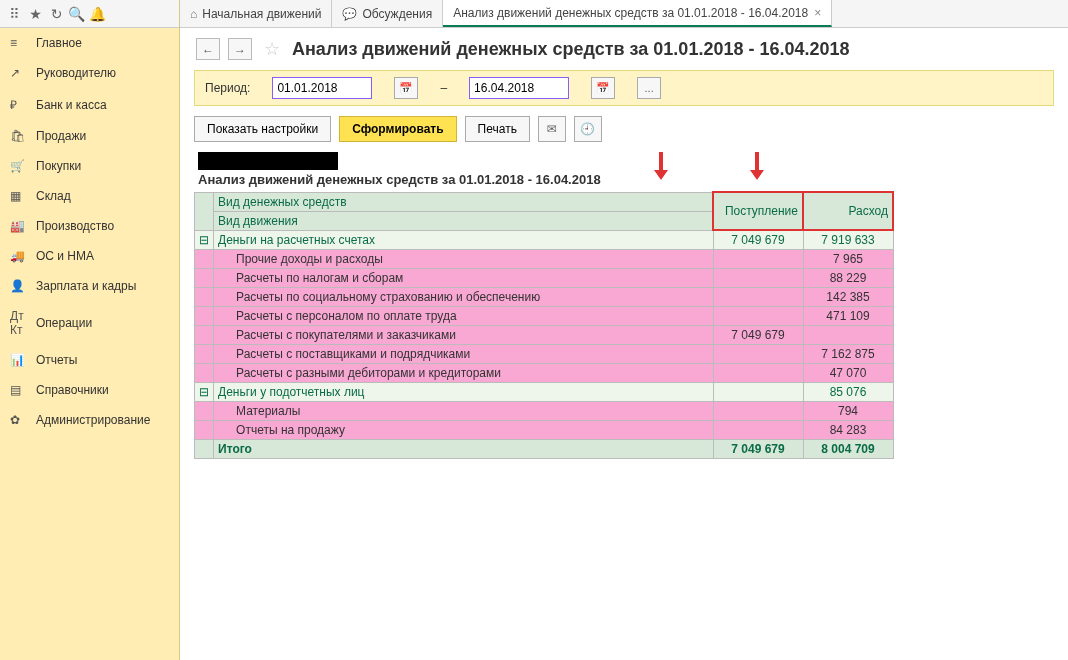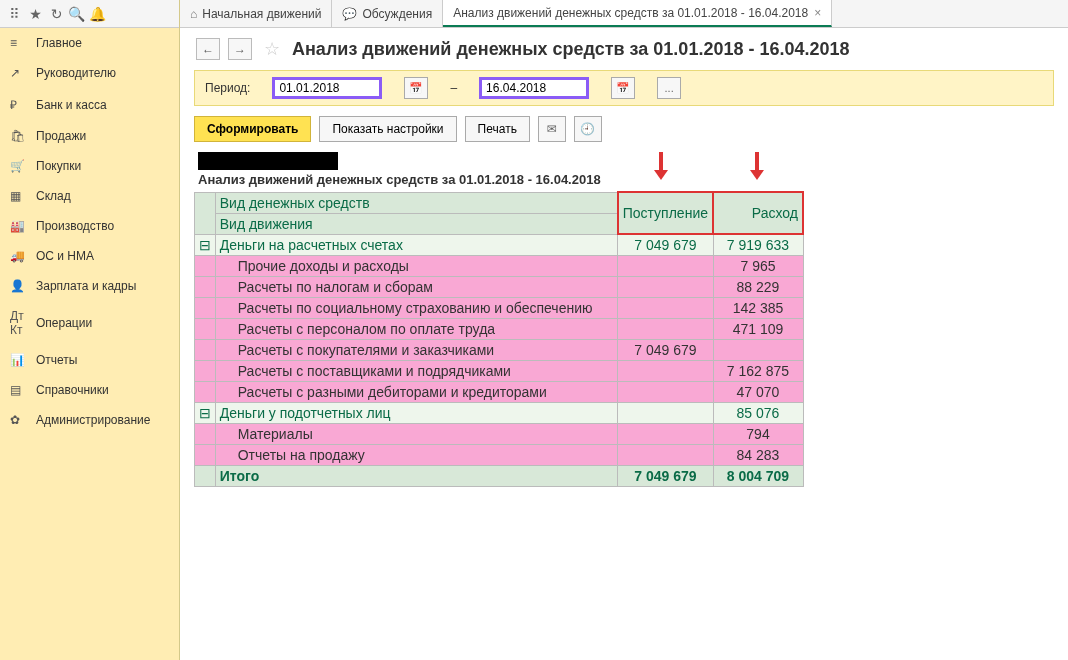--- a/index.html
+++ b/index.html
@@ -24,35 +24,35 @@
   .tab .close { margin-left: 6px; color: #888; cursor: pointer; }
   
   
   .page-header { display: flex; align-items: center; padding: 10px 16px 6px; gap: 8px; }
   .nav-btn { width: 24px; height: 22px; border: 1px solid #bbb; background: #f7f7f7; display: flex; align-items:center; justify-content:center; cursor:pointer; font-size:12px; color:#555; }
   .star-btn { width: 24px; height: 22px; display: flex; align-items:center; justify-content:center; color:#ccc; font-size:18px; cursor:pointer; }
   .page-title { font-size: 18px; font-weight: bold; color: #333; }
   
   
   .period-bar { background: #fff4c6; border: 1px solid #e8d978; margin: 4px 14px; padding: 6px 10px; display: flex; align-items: center; gap: 22px; font-size: 12px; }
-  .period-bar input { width: 110px; height: 22px; padding: 0 4px; border: 3px solid #8b5cf6; font-size: 12px; }
+  .period-bar input { width: 100px; height: 22px; padding: 0 4px; border: 1px solid #8b5cf6; font-size: 12px; }
   .cal-btn, .dots-btn { width: 24px; height: 22px; border: 1px solid #aaa; background: #f7f7f7; display:flex;align-items:center;justify-content:center; cursor:pointer; font-size:11px; color:#666; }
   
   
   .action-bar { margin: 6px 14px; display: flex; align-items: center; gap: 8px; }
   .btn { height: 26px; padding: 0 12px; border: 1px solid #aaa; background: #f7f7f7; cursor: pointer; font-size: 12px; display:flex;align-items:center; }
   .btn.primary { background: #ffe252; border-color: #d1b43a; font-weight: bold; }
   .small-btn { width: 28px; height: 26px; border: 1px solid #aaa; background: #f7f7f7; display:flex;align-items:center;justify-content:center; cursor:pointer; color:#666; font-size:12px; }
   
   
   .report-area { margin: 4px 14px; overflow: auto; position: relative; }
   .black-box { width: 140px; height: 18px; background: #000; margin-bottom: 2px; margin-left: 4px; }
   .report-title { font-weight: bold; font-size: 13px; margin: 2px 0 4px 4px; }
   
-  table.report { border-collapse: collapse; width: 610px; font-size: 14px; }
+  table.report { border-collapse: collapse; width: 700px; font-size: 12px; }
   table.report td, table.report th { border: 1px solid #bbb; padding: 2px 4px; }
   .hdr-row td { background: #d8e8d8; color: #0a6b47; font-weight: normal; }
   .group-row td { background: #eef6ec; color: #0a6b47; }
   .detail-row td { background: #f9a8d4; }
   .total-row td { background: #d8e8d8; color: #0a6b47; font-weight: bold; }
   .num { text-align: center; white-space: nowrap; }
   .tree-toggle { width: 14px; text-align:center; color:#666; cursor:pointer; }
   .indent1 { padding-left: 22px !important; }
   
   
@@ -155,22 +155,22 @@
       <span>Период:</span>
       <input type="text" value="01.01.2018" style="">
       <div class="cal-btn">📅</div>
       <span>–</span>
       <input type="text" value="16.04.2018" style="">
       <div class="cal-btn">📅</div>
       <div class="dots-btn">...</div>
     </div>
 
     <div class="action-bar">
+      <button class="btn">Показать настройки</button>
       <button class="btn primary">Сформировать</button>
-      <button class="btn">Показать настройки</button>
       <button class="btn">Печать</button>
       <div class="small-btn">✉</div>
       <div class="small-btn">🕘</div>
     </div>
 
     <div class="report-area">
       <div class="red-arrow" style="left:462px; top:-4px;"></div>
       <div class="red-arrow" style="left:558px; top:-4px;"></div>
 
       <div class="black-box"></div>

